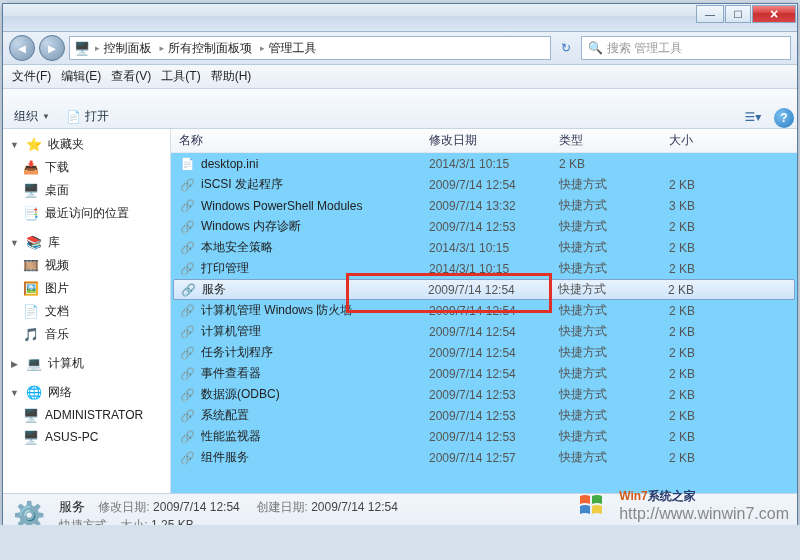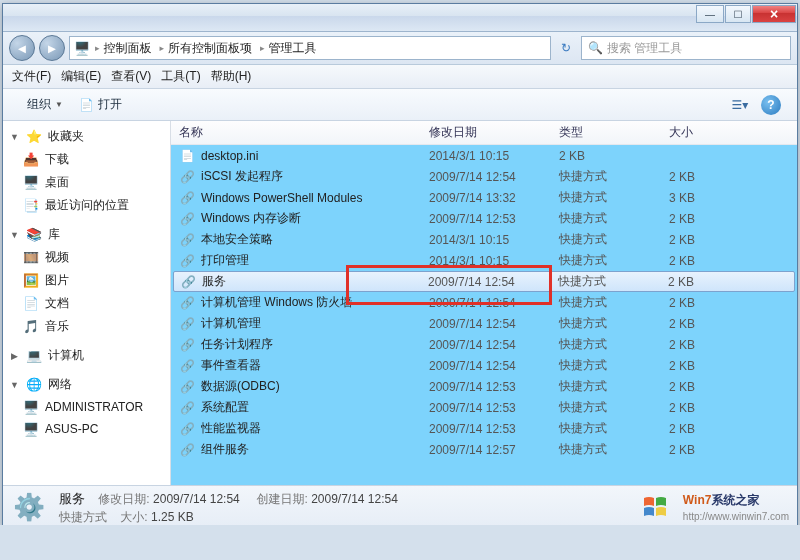--- a/index.html
+++ b/index.html
@@ -12,21 +12,21 @@
 .addrbar{height:33px;background:linear-gradient(#eaf1f9,#dce6f2);display:flex;align-items:center;padding:3px 6px;gap:4px;border-bottom:1px solid #b8cadb}
 .navbtn{width:26px;height:26px;border-radius:50%;background:radial-gradient(circle at 30% 30%,#c4d6e8,#7a98b6);border:1px solid #5a7896;display:flex;align-items:center;justify-content:center;color:#fff;font-size:13px}
 .addrbox{flex:1;height:24px;background:#fff;border:1px solid #9cb4cc;display:flex;align-items:center;padding:0 4px}
 .crumb{display:flex;align-items:center;gap:2px;padding:0 3px;color:#222}
 .crumb .arr{color:#888;font-size:9px;margin:0 2px}
 .searchbox{width:210px;height:24px;background:#fff;border:1px solid #9cb4cc;display:flex;align-items:center;padding:0 6px;color:#999}
 .searchbox .sico{margin-right:4px;color:#5a8cc0}
 .refresh{width:22px;height:22px;color:#3a7ac0;display:flex;align-items:center;justify-content:center}
 .menubar{height:24px;background:linear-gradient(#f6f9fc,#e8eef6);display:flex;align-items:center;padding:0 6px;border-bottom:1px solid #c8d4e2}
 .menuitem{padding:2px 3px;margin-right:4px;color:#222}
-.toolbar{height:32px;background:linear-gradient(#f8fbfe,#eaf0f8);display:flex;align-items:center;padding:0 16px;border-bottom:1px solid #c8d4e2}
+.toolbar{height:40px;background:linear-gradient(#f8fbfe,#eaf0f8);display:flex;align-items:flex-end;padding:0 3px;border-bottom:1px solid #c8d4e2}
 .toolbtn{padding:3px 8px;display:flex;align-items:center;gap:4px;color:#1a2b3c}
 .toolbtn .dd{font-size:8px;color:#555}
 .spacer{flex:1}
 .viewbtn{width:30px;height:22px;display:flex;align-items:center;justify-content:center;color:#3a6ca0}
 .helpbtn{width:20px;height:20px;border-radius:50%;background:radial-gradient(circle at 35% 35%,#7ac0f0,#2a7ac0);color:#fff;display:flex;align-items:center;justify-content:center;font-weight:bold;margin-left:6px}
 .body{display:flex;height:364px}
 .sidebar{width:168px;background:#fff;border-right:1px solid #d8dee6;overflow-y:auto;padding-top:4px}
 .sidegroup{margin-bottom:6px}
 .sideitem{display:flex;align-items:center;padding:3px 6px 3px 20px;gap:6px;color:#222}
 .sideitem.head{padding-left:6px;font-size:12px}
@@ -49,21 +49,21 @@
 .redbox{position:absolute;border:3px solid #e03028;pointer-events:none}
 .statusbar{height:44px;background:linear-gradient(#f2f6fb,#e6edf6);border-top:1px solid #c8d4e2;display:flex;align-items:center;padding:4px 10px;gap:12px}
 .bigico{width:34px;height:34px;display:flex;align-items:center;justify-content:center;font-size:26px}
 .statustxt{color:#444;line-height:1.5}
 .statustxt .fn{color:#222;font-size:13px;margin-right:10px}
 .statustxt .lbl{color:#777}
 .watermark{position:absolute;right:8px;bottom:4px;display:flex;align-items:center;gap:13px}
 .watermark .t{font-size:14px}
 .watermark .w7{color:#d05a1a;font-weight:bold}
 .watermark .zh{color:#2a3a6a;font-weight:bold}
-.watermark .url{color:#888;font-size:10px}
+.watermark .url{color:#888;font-size:16px}
 </style>
 </head>
 <body>
 
 <div class="window">
 
   <div class="titlebar">
     <div class="titlebtn">—</div>
     <div class="titlebtn max">☐</div>
     <div class="titlebtn close">×</div>

